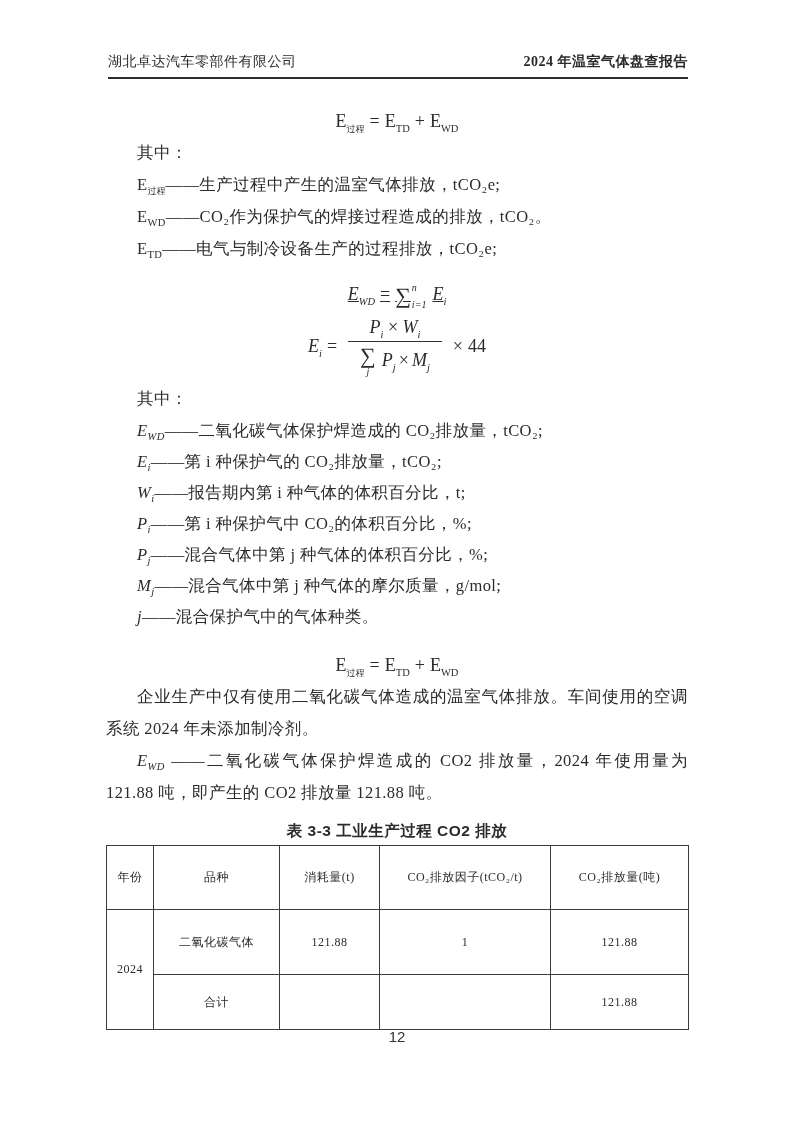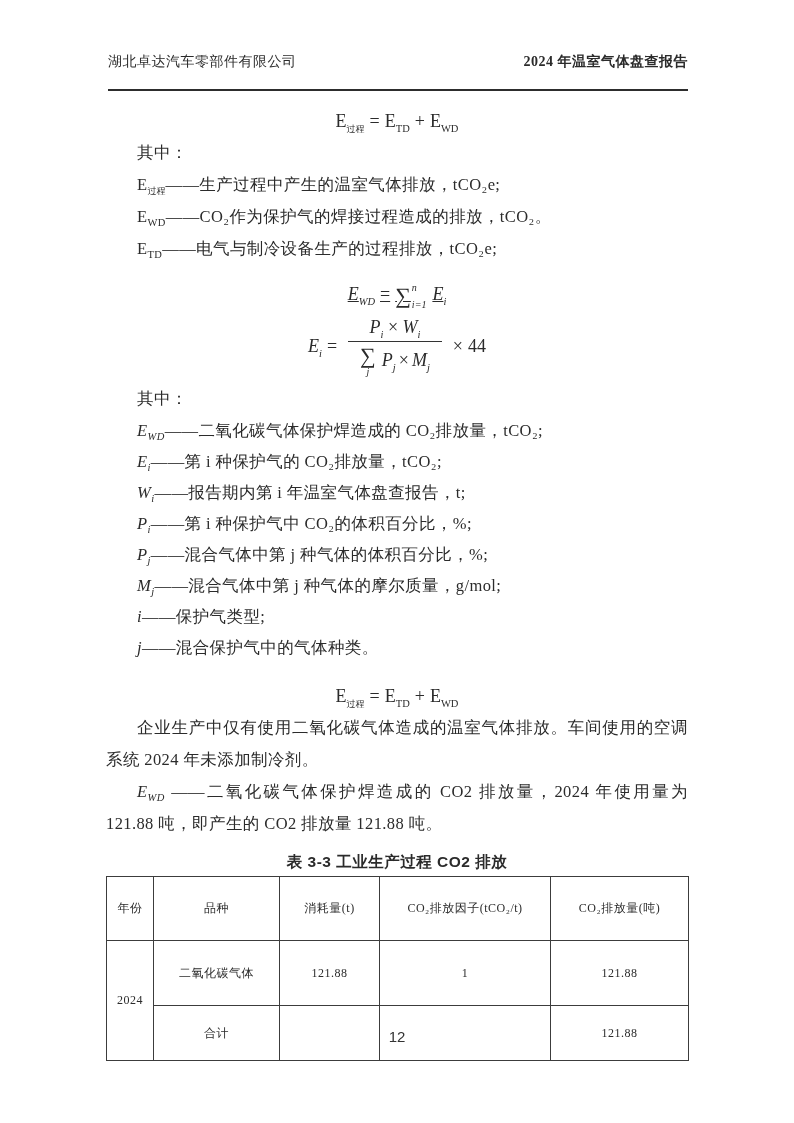--- a/index.html
+++ b/index.html
@@ -1,20 +1,20 @@
 <!DOCTYPE html>
 <html><head>
 <meta charset="utf-8">
 <style>
   html,body{margin:0;padding:0;background:#ffffff;}
   .page{position:relative;width:794px;height:1123px;background:#ffffff;overflow:hidden;
         font-family:"Liberation Serif", serif;color:#2b2b2b;}
   .header{position:absolute;left:108px;right:106px;top:53px;display:flex;
           justify-content:space-between;align-items:flex-end;font-size:14px;
-          padding-bottom:18px;border-bottom:2px solid #2d2d2d;letter-spacing:0.5px;}
+          padding-bottom:6px;border-bottom:2px solid #2d2d2d;letter-spacing:0.5px;}
   .hdr-right{font-weight:bold;}
   .content{position:absolute;left:106px;width:582px;top:88px;}
   .line{margin:0;line-height:32px;font-size:16.5px;letter-spacing:0.4px;}
   .indent{text-indent:31px;}
   .just{text-align:justify;}
   .f-center{text-align:center;}
   .formula{font-size:18px;}
   .f1{line-height:32px;margin-top:17px;}
   sub{font-size:10.5px;line-height:0;}
   sub.sub-cn{font-size:9px;letter-spacing:0;}
@@ -87,25 +87,24 @@
           </span>
         </span>
         <span class="op">×</span>
         <span>44</span>
     </div>
 
     <p class="line indent mt6">其中：</p>
 
     <p class="line w2 indent"><i><span>E</span><sub>WD</sub></i><span>——二氧化碳气体保护焊造成的 CO₂排放量，tCO₂;</span></p>
     <p class="line w2 indent"><i><span>E</span><sub>i</sub></i><span>——第 i 种保护气的 CO₂排放量，tCO₂;</span></p>
-    <p class="line w2 indent"><i><span>W</span><sub>i</sub></i><span>——报告期内第 i 年温室气体盘查报告，t;</span></p>
+    <p class="line w2 indent"><i><span>W</span><sub>i</sub></i><span>——报告期内第 i 种气体的体积百分比，t;</span></p>
     <p class="line w2 indent"><i><span>P</span><sub>i</sub></i><span>——第 i 种保护气中 CO₂的体积百分比，%;</span></p>
     <p class="line w2 indent"><i><span>P</span><sub>j</sub></i><span>——混合气体中第 j 种气体的体积百分比，%;</span></p>
     <p class="line w2 indent"><i><span>M</span><sub>j</sub></i><span>——混合气体中第 j 种气体的摩尔质量，g/mol;</span></p>
-    <p class="line w2 indent"><i><span>i</span><sub></sub></i><span>——保护气类型;</span></p>
     <p class="line w2 indent"><i><span>j</span><sub></sub></i><span>——混合保护气中的气体种类。</span></p>
 
 
     <div class="formula f1 f-center"><span><span>E</span><sub class="sub-cn">过程</sub></span><span class="op">=</span><span><span>E</span><sub>TD</sub></span><span class="op">+</span><span><span>E</span><sub>WD</sub></span></div>
 
     <p class="line indent just">企业生产中仅有使用二氧化碳气体造成的温室气体排放。车间使用的空调系统 2024 年未添加制冷剂。</p>
 
     <p class="line indent just"><i><span>E</span><sub>WD</sub></i><span> ——二氧化碳气体保护焊造成的 CO2 排放量，2024 年使用量为 121.88 吨，即产生的 CO2 排放量 121.88 吨。</span></p>
 
     <p class="tbl-title">表 3-3 工业生产过程 CO2 排放</p>

